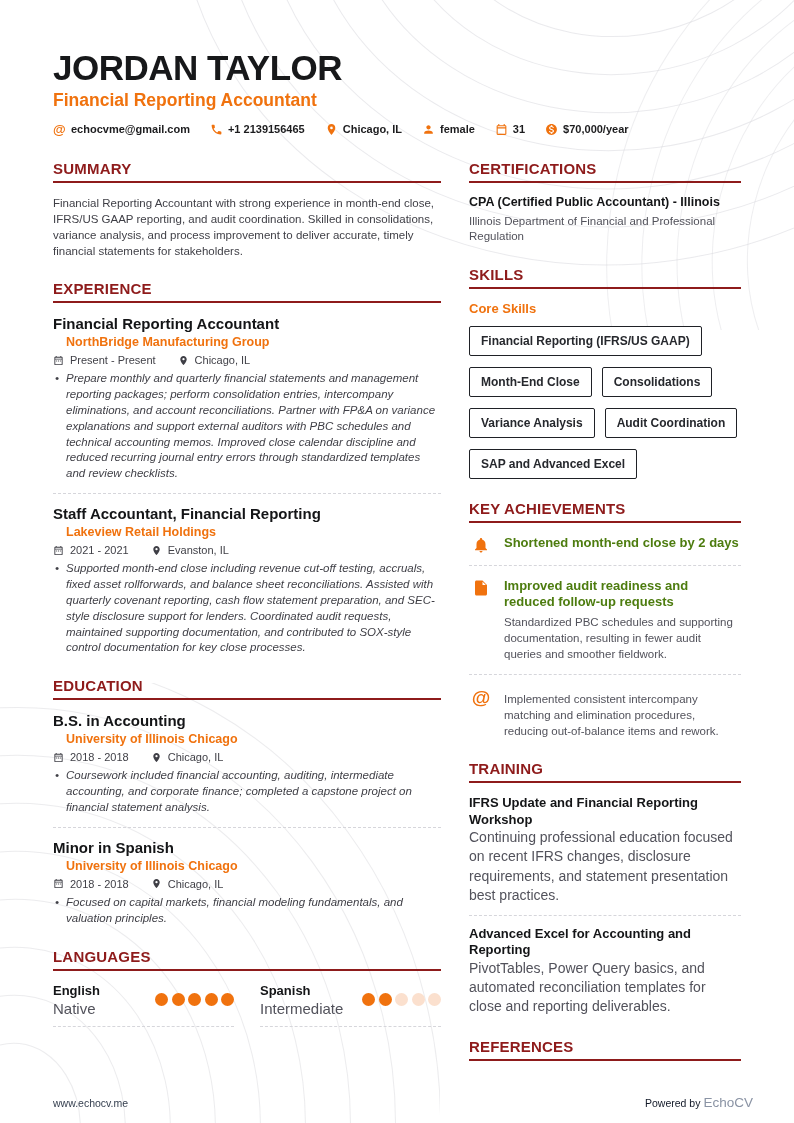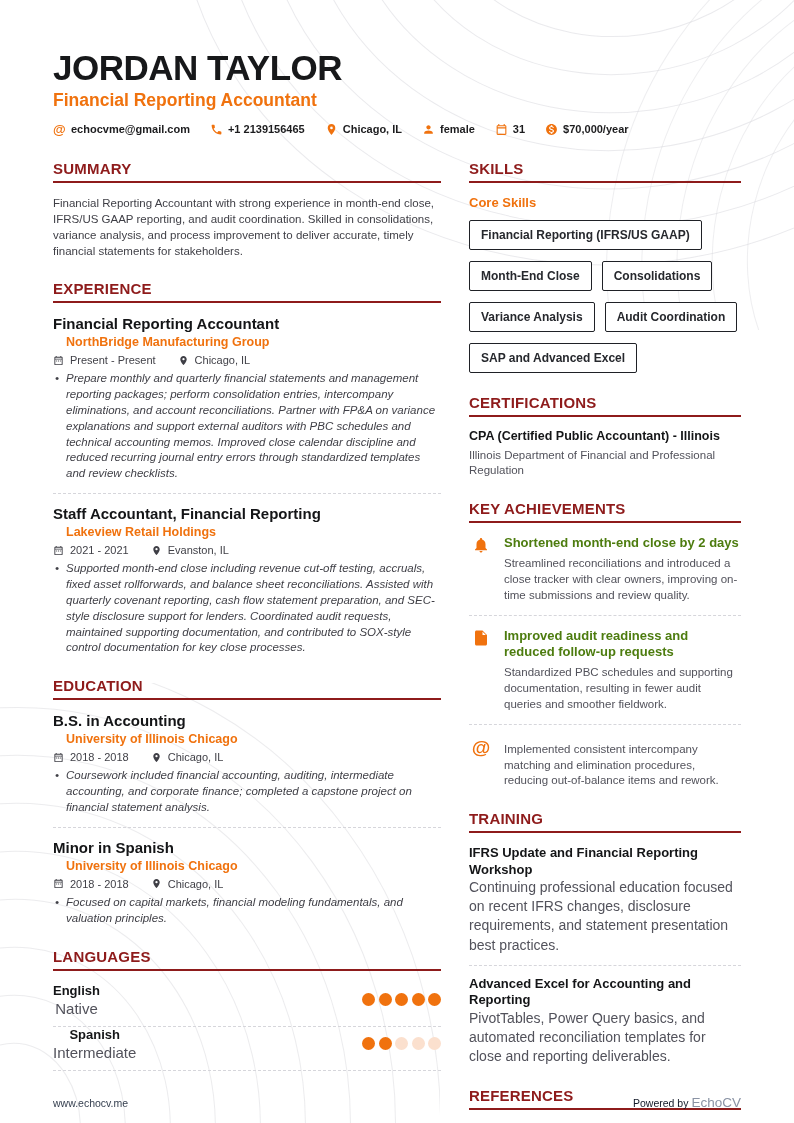--- a/index.html
+++ b/index.html
@@ -42,21 +42,21 @@
   .item-org { font-size:12.5px; font-weight:700; color:#F0720E; margin-top:3px;padding-left:13px; }
   .item-meta { display:flex; align-items:center; gap:6px; margin-top:5px; font-size:11px; color:#3f3f46; }
   .meta-icon { display:inline-flex; width:11px; height:11px; color:#3f3f46; }
   .meta-icon svg { width:11px; height:11px; }
   .meta-loc { margin-left:16px; }
   .item ul { list-style:none; margin-top:5px; }
   .item li { position:relative; padding-left:13px; font-size:11.5px; line-height:1.38; color:#3f3f46;font-style:italic; }
   .item li::before { content:"•"; position:absolute; left:2px; color:#3f3f46; }
 
   
-  .lang-grid { display:grid; grid-template-columns:1fr; column-gap:26px;text-align:center; }
+  .lang-grid { display:grid; grid-template-columns:1fr 1fr; column-gap:26px; }
   .lang-row { display:flex; justify-content:space-between; align-items:center;
               border-bottom:1px dashed #d6d6db; padding-bottom:9px; }
   .lang-name { font-size:13px; font-weight:700; color:#141517; }
   .lang-level { font-size:15px; color:#52525b; margin-top:2px; }
   .dots { display:flex; gap:3.5px; }
   .dot { width:13px; height:13px; border-radius:50%; background:#FBE0CE; }
   .dot.filled { background:#F0720E; }
 
   
   .group-label { font-size:13px; font-weight:700; color:#F0720E; margin-bottom:10px; }
@@ -76,21 +76,21 @@
   .ach-icon .at-glyph { font-size:19px; line-height:19px; }
   .ach-title { font-size:13px; font-weight:700; color:#4d7c0f; line-height:1.25; }
   .ach-desc { font-size:11.5px; color:#52525b; line-height:1.38; margin-top:5px; }
 
   
   .trn + .trn { border-top:1px dashed #d6d6db; margin-top:10px; padding-top:10px; }
   .trn-title { font-size:13px; font-weight:700; color:#141517; line-height:1.25; }
   .trn-desc { font-size:14px; color:#52525b; line-height:1.38; }
 
   
-  footer { position:absolute; left:53px; right:53px; bottom:13px;
+  footer { position:absolute; left:53px; right:41px; bottom:13px;
            display:flex; justify-content:space-between; align-items:baseline; z-index:1; }
   .site-url { font-size:10.5px; color:#374151; }
   .powered { font-size:10.5px; color:#111827; }
   .brand { font-size:13.5px; color:#8a93a4; font-weight:500; margin-left:3px; }
 </style>
 </head>
 <body>
 
 <div class="page">
 
@@ -328,62 +328,61 @@
                 </div>
               </div>
             </div>
         </section>
 
       </div>
 
       <div class="col-right">
 
         <section>
+          <h2>CERTIFICATIONS</h2>
+          <div>
+
+              <div class="item">
+                <div class="cert-title">CPA (Certified Public Accountant) - Illinois</div>
+                <div class="cert-issuer">Illinois Department of Financial and Professional Regulation</div>
+              </div>
+            </div>
+        </section>
+
+        <section>
           <h2>SKILLS</h2>
           <div class="group-label">Core Skills</div>
           <div class="tags">
 
               <span class="tag">Financial Reporting (IFRS/US GAAP)</span>
 
               <span class="tag">Month-End Close</span>
 
               <span class="tag">Consolidations</span>
 
               <span class="tag">Variance Analysis</span>
 
               <span class="tag">Audit Coordination</span>
 
               <span class="tag">SAP and Advanced Excel</span>
-            </div>
-        </section>
-
-        <section>
-          <h2>CERTIFICATIONS</h2>
-          <div>
-
-              <div class="item">
-                <div class="cert-title">CPA (Certified Public Accountant) - Illinois</div>
-                <div class="cert-issuer">Illinois Department of Financial and Professional Regulation</div>
-              </div>
             </div>
         </section>
 
         <section>
           <h2>KEY ACHIEVEMENTS</h2>
           <div>
 
               <div class="ach">
                 <div class="ach-icon">
                   <svg viewBox="0 0 24 24">
                     <path fill="currentColor" d="M12 22c1.1 0 2-.9 2-2h-4c0 1.1.9 2 2 2zm6-6v-5c0-3.07-1.63-5.64-4.5-6.32V4c0-.83-.67-1.5-1.5-1.5s-1.5.67-1.5 1.5v.68C7.64 5.36 6 7.92 6 11v5l-2 2v1h16v-1l-2-2z"></path>
                   </svg>
                 </div>
                 <div>
                   <div class="ach-title">Shortened month-end close by 2 days</div>
-                  <div class="ach-desc">Streamlined reconciliations and introduced a close tracker with clear owners, improving on-time submissions and review quality.</div>
                 </div>
               </div>
 
               <div class="ach">
                 <div class="ach-icon">
                   <svg viewBox="0 0 24 24">
                     <path fill="currentColor" d="M14 2H6c-1.1 0-2 .9-2 2v16c0 1.1.9 2 2 2h12c1.1 0 2-.9 2-2V8l-6-6zm0 6V3.5L18.5 8H14z"></path>
                   </svg>
                 </div>
                 <div>

